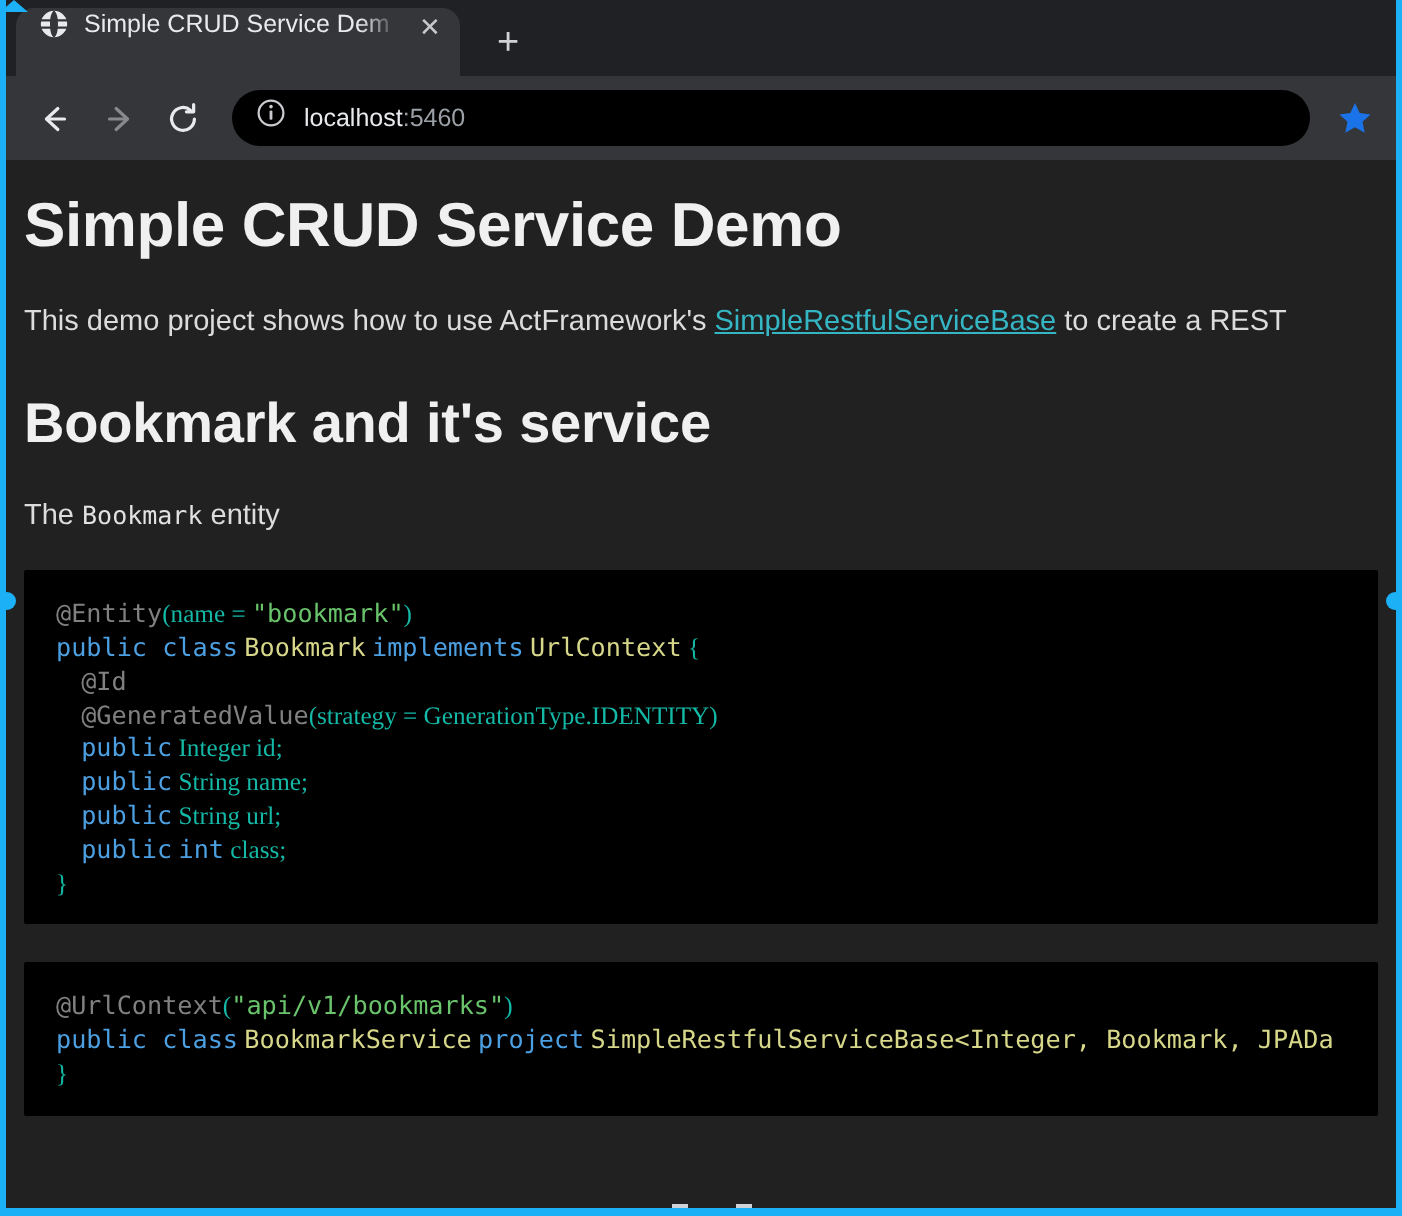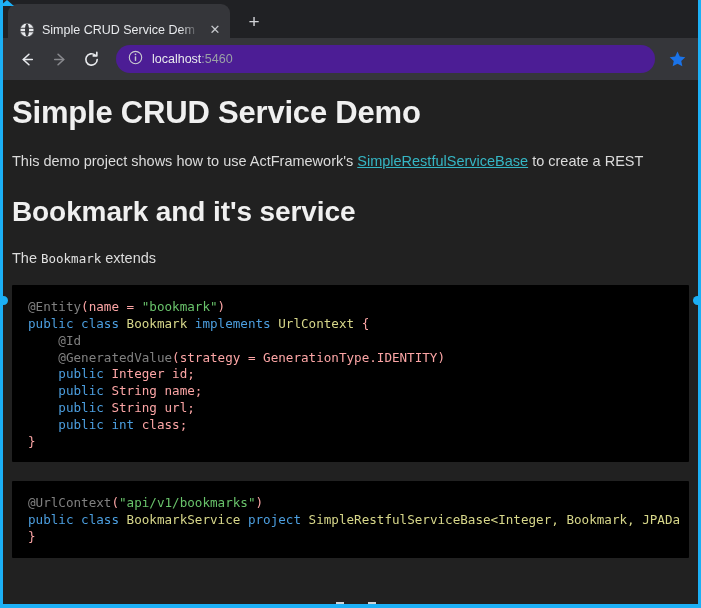--- a/index.html
+++ b/index.html
@@ -62,21 +62,21 @@
     align-items: flex-end;
     padding-left: 8px;
     position: relative;
   }
   .tab {
     height: 34px;
     width: 222px;
     background: #35363a;
     border-radius: 9px 9px 0 0;
     display: flex;
-    align-items: flex-end;
+    align-items: flex-start;
     padding: 0 6px 0 11px;
     gap: 7px;
     position: relative;
   }
   .tab-favicon {
     width: 16px; height: 16px;
     flex: 0 0 16px;
     display: block;
   }
   .tab-title {
@@ -133,21 +133,21 @@
     justify-content: center;
     border-radius: 50%;
     flex: 0 0 30px;
   }
   .nav-btn svg { display: block; }
   #omnibox {
     flex: 1 1 auto;
     height: 28px;
     margin-left: 8px;
     margin-right: 6px;
-    background: #4c1d95;
+    background: #000000;
     border-radius: 14px;
     display: flex;
     align-items: center;
     padding: 0 12px;
     gap: 9px;
     overflow: hidden;
   }
   #omnibox-url {
     font-size: 12.5px;
     color: #e8eaed;
@@ -230,21 +230,21 @@
     font-size: 12.6px;
     line-height: 16.8px;
     color: #d4d4d4;
     white-space: pre;
     border-radius: 1px;
   }
   pre.codeblock .tok-ann { color: #808080; }
   pre.codeblock .tok-kw  { color: #4c9fe0; }
   pre.codeblock .tok-cls { color: #d7d78a; }
   pre.codeblock .tok-str { color: #69c36b; }
-  pre.codeblock .tok-pl  { color: #fca5a5; }
+  pre.codeblock .tok-pl  { color: #14b8a6; font-family: Liberation Serif, serif; }
 </style>
 </head>
 <body>
 
 <div id="browser-chrome">
 
   <div id="tab-strip">
 
     <div class="tab">
       <span class="tab-favicon">
@@ -307,21 +307,21 @@
 
 <div id="page-viewport">
   <div id="page-content">
 
     <h1 id="page-h1">Simple CRUD Service Demo</h1>
 
     <p class="para"><span>This demo project shows how to use ActFramework's </span><a href="#">SimpleRestfulServiceBase</a><span> to create a REST</span></p>
 
     <h2 id="page-h2">Bookmark and it's service</h2>
 
-    <p class="para-code"><span>The </span><code>Bookmark</code><span> extends</span></p>
+    <p class="para-code"><span>The </span><code>Bookmark</code><span> entity</span></p>
 
     <pre class="codeblock"><span class="tok-ann">@Entity</span><span class="tok-pl">(name = </span><span class="tok-str">"bookmark"</span><span class="tok-pl">)</span>
 <span class="tok-kw">public class</span><span class="tok-pl"> </span><span class="tok-cls">Bookmark</span><span class="tok-pl"> </span><span class="tok-kw">implements</span><span class="tok-pl"> </span><span class="tok-cls">UrlContext</span><span class="tok-pl"> {</span>
 <span class="tok-pl">    </span><span class="tok-ann">@Id</span>
 <span class="tok-pl">    </span><span class="tok-ann">@GeneratedValue</span><span class="tok-pl">(strategy = GenerationType.IDENTITY)</span>
 <span class="tok-pl">    </span><span class="tok-kw">public</span><span class="tok-pl"> Integer id;</span>
 <span class="tok-pl">    </span><span class="tok-kw">public</span><span class="tok-pl"> String name;</span>
 <span class="tok-pl">    </span><span class="tok-kw">public</span><span class="tok-pl"> String url;</span>
 <span class="tok-pl">    </span><span class="tok-kw">public</span><span class="tok-pl"> </span><span class="tok-kw">int</span><span class="tok-pl"> class;</span>
 <span class="tok-pl">}</span></pre>

